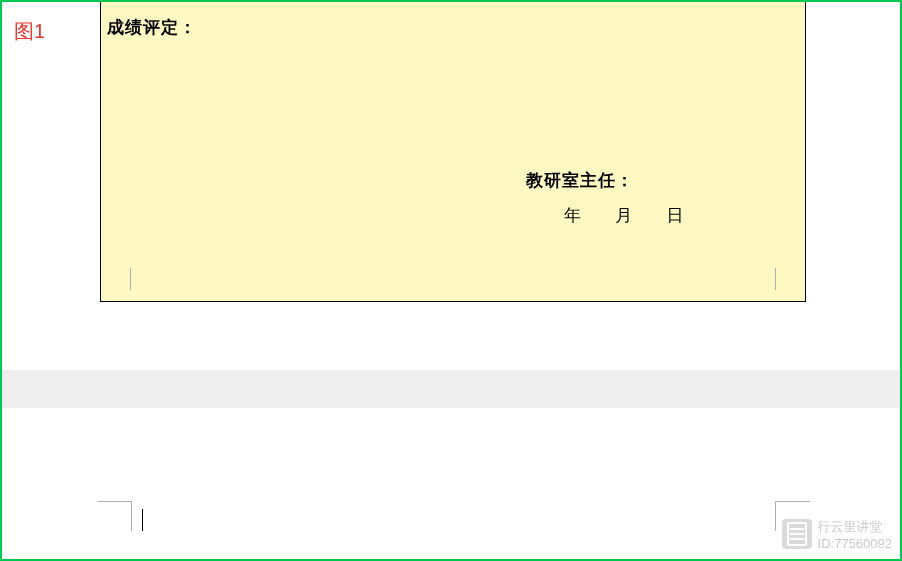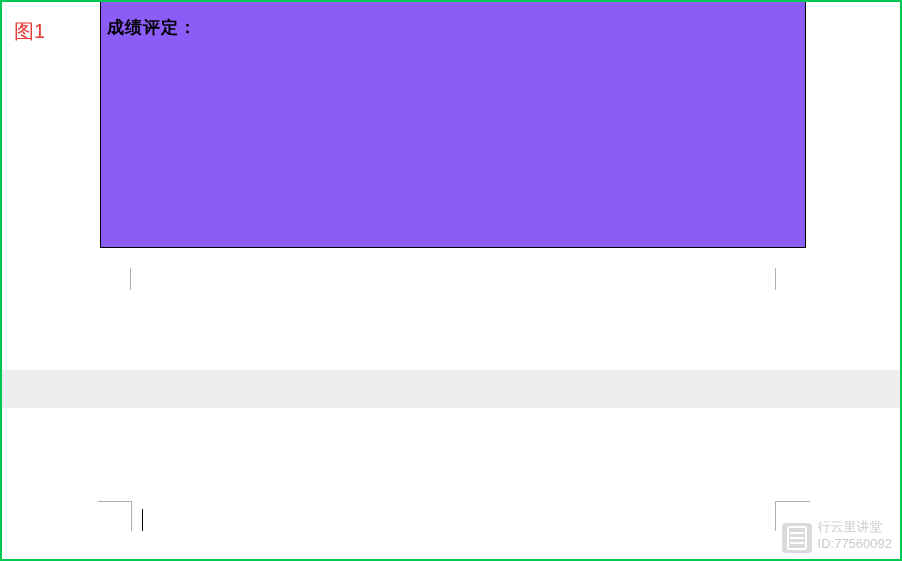--- a/index.html
+++ b/index.html
@@ -23,24 +23,24 @@
       top: 18px; left: 14px;
       color: #e53935;
       font-size: 20px;
       font-weight: 500;
       font-family: "Microsoft YaHei", sans-serif;
     }
     
     .page1-box {
       position: absolute;
       top: 2px; left: 100px;
-      width: 706px; height: 246px;
+      width: 706px; height: 300px;
       border: 1px solid #000;
       border-top: none;
-      background: #8b5cf6;
+      background: #fef9c3;
     }
     .grade-label {
       position: absolute;
       top: 14px; left: 6px;
       font-size: 17px;
       font-weight: bold;
       letter-spacing: 1px;
     }
     .dept-head-label {
       position: absolute;
@@ -93,21 +93,21 @@
       position: absolute;
       left: 142px; top: 509px;
       width: 1px; height: 22px;
       background: #000;
     }
     
     .watermark {
       position: absolute;
       right: 10px; bottom: 8px;
       display: flex;
-      align-items: flex-end;
+      align-items: flex-start;
       gap: 6px;
       opacity: 0.55;
       font-family: "Microsoft YaHei", sans-serif;
     }
     .wm-icon {
       width: 30px; height: 30px;
       background: #bdbdbd;
       border-radius: 4px;
       position: relative;
       display: flex;
@@ -136,20 +136,26 @@
       line-height: 1.3;
     }
   </style>
 </head>
 <body>
 
 <div class="figure-label">图1</div>
 
 <div class="page1-box">
   <div class="grade-label">成绩评定：</div>
+  <div class="dept-head-label">教研室主任：</div>
+  <div class="date-line">
+    <span class="date-gap-y">年</span>
+    <span class="date-gap-m">月</span>
+    <span>日</span>
+  </div>
 </div>
 
 <div class="margin-tick p1-tick-left"></div>
 <div class="margin-tick p1-tick-right"></div>
 
 <div class="page-gap"></div>
 
 <div class="page2"></div>
 <div class="margin-tick-h p2-tick-h-left"></div>
 <div class="margin-tick p2-tick-v-left"></div>

